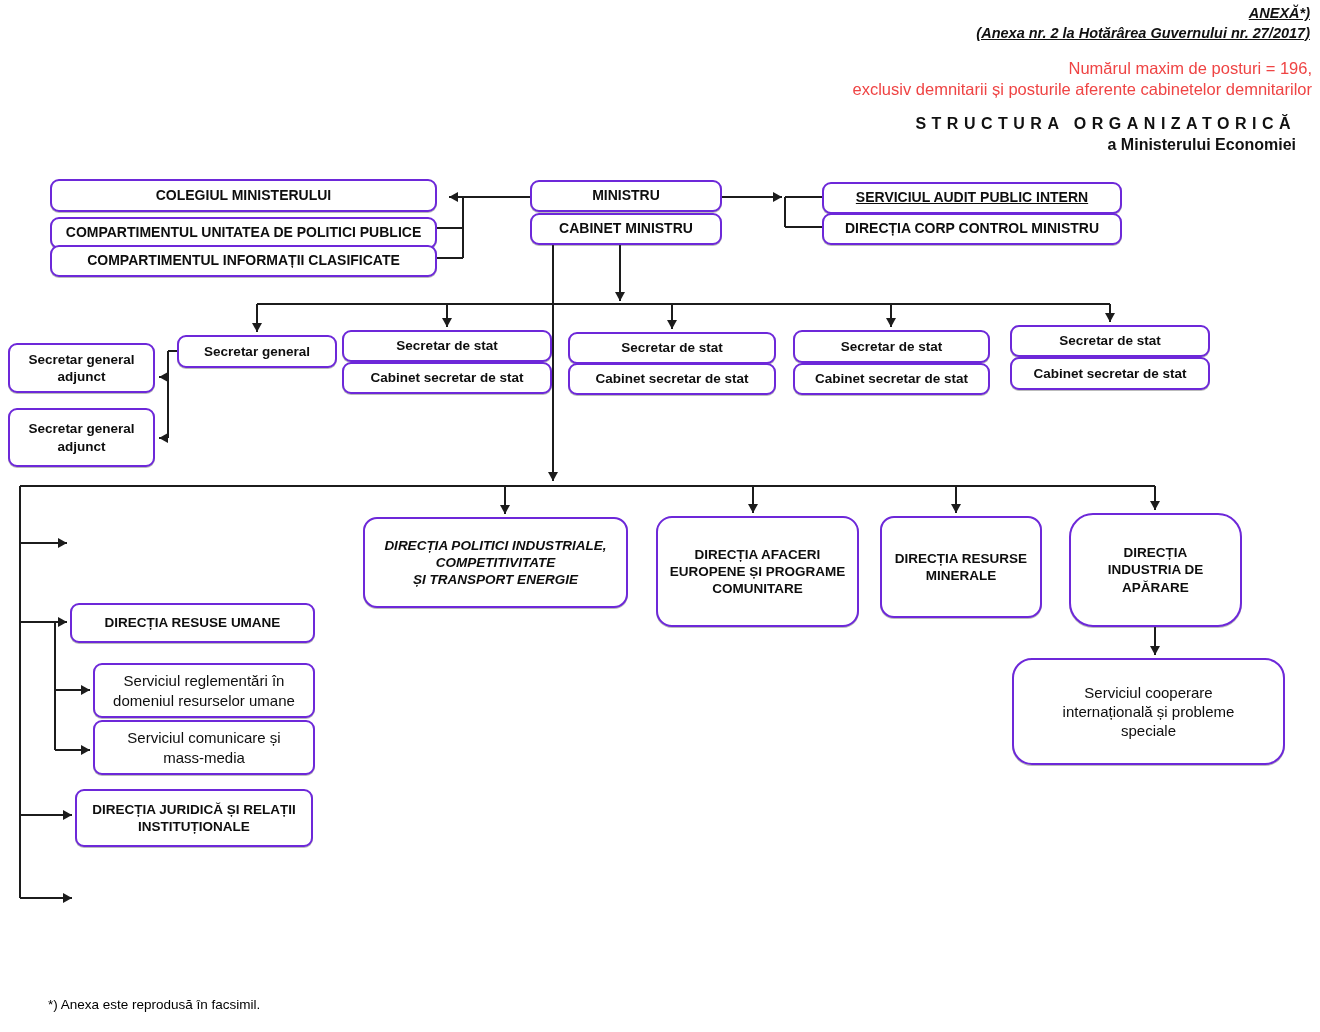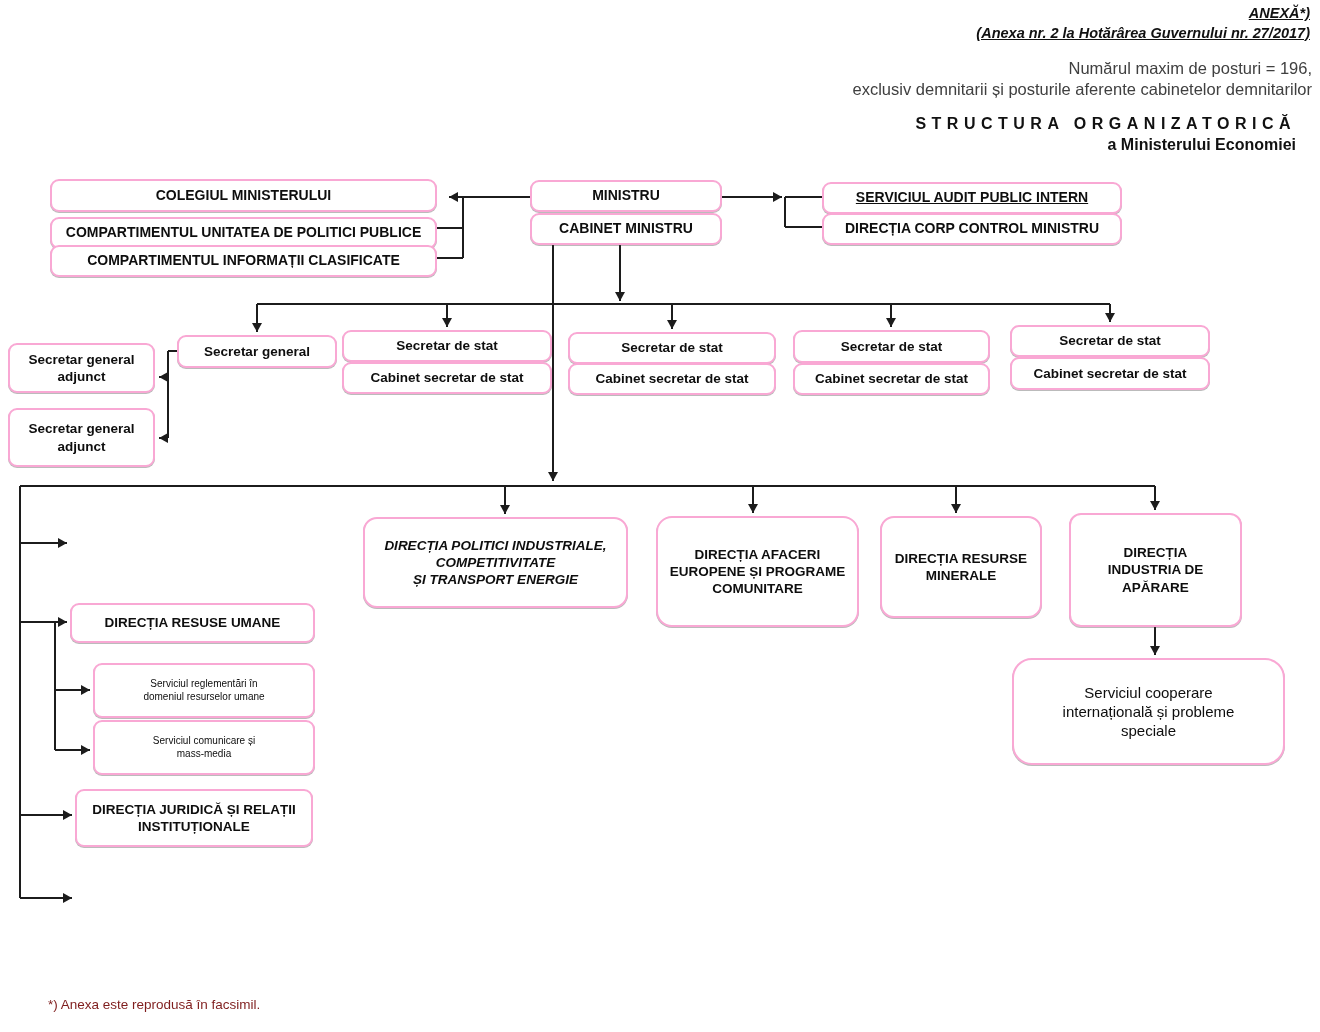--- a/index.html
+++ b/index.html
@@ -3,44 +3,44 @@
 <meta charset="utf-8">
 <style>
   html,body{margin:0;padding:0;background:#ffffff;}
   .page{
     position:relative;width:1320px;height:1032px;background:#ffffff;
     font-family:"Liberation Sans",sans-serif;color:#111111;overflow:hidden;
   }
   .connectors{position:absolute;left:0;top:0;width:1320px;height:1032px;z-index:1;}
   .box{
     position:absolute;z-index:2;box-sizing:border-box;
-    background:#ffffff;border:2px solid #f9a8d4;border-radius:9px;
+    background:#ffffff;border:2px solid #6d28d9;border-radius:9px;
     display:flex;align-items:center;justify-content:center;text-align:center;
     font-weight:bold;font-size:13.5px;line-height:1.28;color:#0e0e0e;
     white-space:pre-line;padding:14px 6px;
     box-shadow:0 1px 0 rgba(60,60,60,.35);
   }
   .box.regular{font-weight:normal;}
   .box.sz14{font-size:14px;}
-  .box.sz13{font-size:10px;}
+  .box.sz13{font-size:15px;}
   .box.sz15{font-size:15px;}
   .box.r20{border-radius:20px;}
   .annex{
     position:absolute;top:4px;right:10px;z-index:2;text-align:right;
     font-style:italic;font-size:14.5px;line-height:1.35;font-weight:bold;
   }
   .annex div{text-decoration:underline;}
   .posts-note{
     position:absolute;top:58px;right:8px;z-index:2;text-align:right;
-    font-size:16.5px;line-height:1.25;color:#404040;
+    font-size:16.5px;line-height:1.25;color:#ef4444;
   }
   .chart-title{position:absolute;left:0;top:115px;width:1296px;text-align:right;z-index:2;}
   .chart-title .t1{font-size:16px;font-weight:bold;letter-spacing:5.5px;}
   .chart-title .t2{font-size:16px;font-weight:bold;margin-top:3px;}
-  .footnote{position:absolute;left:48px;top:997px;z-index:2;font-size:13.5px;color:#7f1d1d;}
+  .footnote{position:absolute;left:48px;top:997px;z-index:2;font-size:13.5px;color:#000000;}
 </style>
 </head>
 <body>
 
 <div class="page">
 
   <svg class="connectors" viewBox="0 0 1320 1032" xmlns="http://www.w3.org/2000/svg">
     <defs>
       <marker id="arw" markerUnits="userSpaceOnUse" markerWidth="10" markerHeight="10" refX="9" refY="5" orient="auto">
         <path d="M0,0 L9,5 L0,10 z" fill="#1c1c1c"></path>
@@ -139,21 +139,21 @@
 INSTITUȚIONALE</div>
 
   <div class="box" style="left:363px;top:517px;width:265px;height:91px;border-radius:14px;font-style:italic;">DIRECȚIA POLITICI INDUSTRIALE,
 COMPETITIVITATE
 ȘI TRANSPORT ENERGIE</div>
   <div class="box" style="left:656px;top:516px;width:203px;height:111px;border-radius:16px;">DIRECȚIA AFACERI
 EUROPENE ȘI PROGRAME
 COMUNITARE</div>
   <div class="box" style="left:880px;top:516px;width:162px;height:102px;border-radius:14px;">DIRECȚIA RESURSE
 MINERALE</div>
-  <div class="box" style="left:1069px;top:513px;width:173px;height:114px;border-radius:12px;">DIRECȚIA
+  <div class="box" style="left:1069px;top:513px;width:173px;height:114px;border-radius:24px;">DIRECȚIA
 INDUSTRIA DE
 APĂRARE</div>
   <div class="box regular sz15 r20" style="left:1012px;top:658px;width:273px;height:107px;">Serviciul cooperare
 internațională și probleme
 speciale</div>
 
   <div class="footnote">*) Anexa este reprodusă în facsimil.</div>
 
 </div>
 

